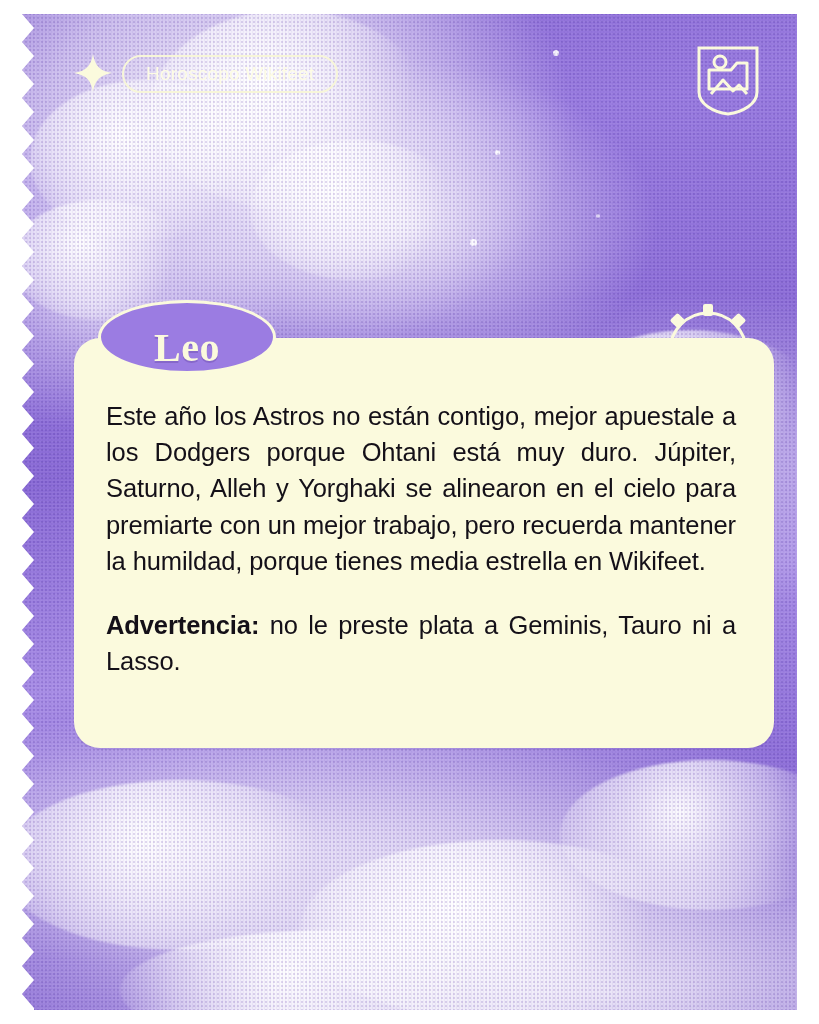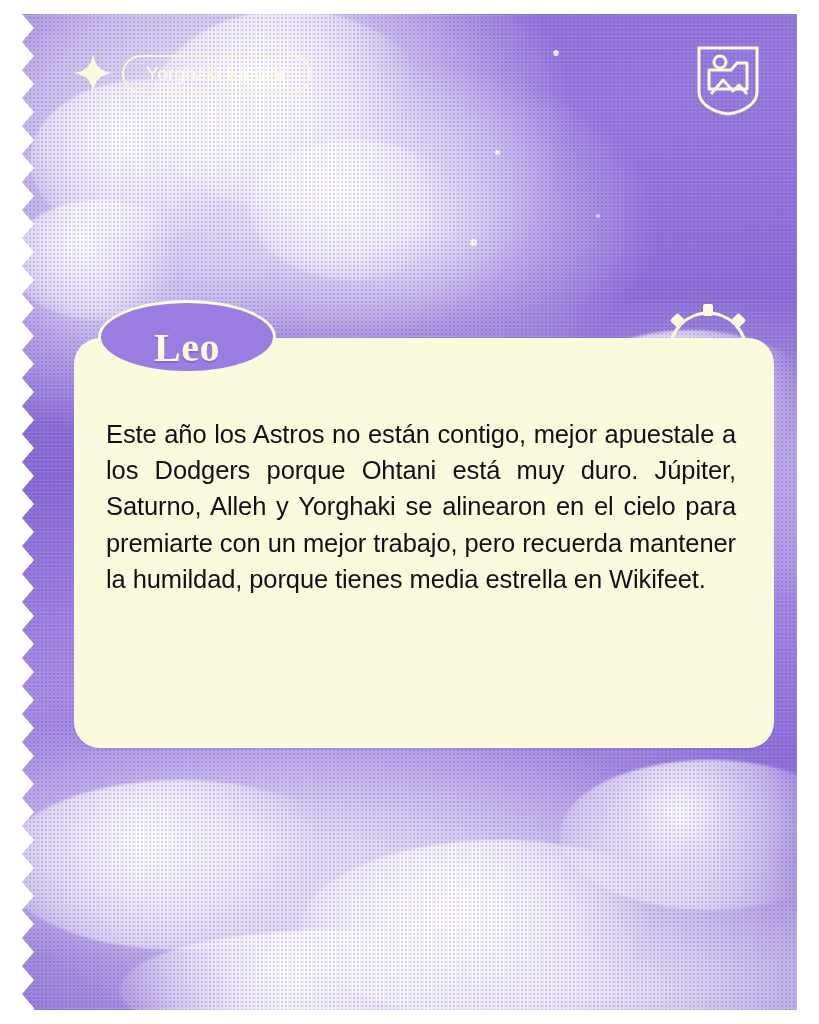--- a/index.html
+++ b/index.html
@@ -109,21 +109,21 @@
     position: absolute;
     left: 74px; top: 338px;
     width: 700px;
     height: 410px;
     background: #fbfadd;
     border-radius: 26px;
     box-shadow: 0 2px 0 rgba(90,50,160,0.10);
   }
   .card-body {
     position: absolute;
-    left: 32px; right: 38px; top: 78px;
+    left: 32px; right: 38px; top: 60px;
   }
   .para {
     margin: 0;
     color: #141018;
     font-size: 25.5px;
     line-height: 1.42;
     text-align: justify;
     text-justify: inter-word;
     font-family: "Liberation Sans", sans-serif;
     letter-spacing: -0.1px;
@@ -185,21 +185,21 @@
   <div class="halftone"></div>
   <div class="grain"></div>
 
   <div class="sparkle">
     <svg viewBox="0 0 42 42" width="42" height="42">
       <path d="M21 2 C23 14, 28 19, 40 21 C28 23, 23 28, 21 40 C19 28, 14 23, 2 21 C14 19, 19 14, 21 2 Z" fill="#fbfadd"></path>
     </svg>
   </div>
 
   <div class="pill-title">
-    <span>Yorghaki Bipolar</span>
+    <span>Horoscopo Wikifeet</span>
   </div>
 
   <div class="badge-logo">
     <svg viewBox="0 0 66 74" width="66" height="74">
       <path d="M4 6 H62 V50 C62 62, 48 70, 33 72 C18 70, 4 62, 4 50 Z" fill="none" stroke="#fbfadd" stroke-width="3"></path>
       <path d="M14 28 h22 l6 -7 h10 v26 h-38 z" fill="none" stroke="#fbfadd" stroke-width="3" stroke-linejoin="round"></path>
       <circle cx="25" cy="20" r="6" fill="none" stroke="#fbfadd" stroke-width="3"></circle>
       <path d="M16 52 l12 -14 l10 11 l6 -6 l8 9" fill="none" stroke="#fbfadd" stroke-width="3" stroke-linejoin="round"></path>
     </svg>
   </div>
@@ -225,20 +225,23 @@
         <circle cx="36" cy="66" r="9"></circle>
       </g>
     </svg>
   </div>
 
   <div class="card">
     <div class="card-body">
       <p class="para">
         <span>Este año los Astros no están contigo, mejor apuestale a los Dodgers porque Ohtani está muy duro. Júpiter, Saturno, Alleh y Yorghaki se alinearon en el cielo para premiarte con un mejor trabajo, pero recuerda mantener la humildad, porque tienes media estrella en Wikifeet.</span>
       </p>
+      <p class="para">
+        <b>Advertencia:</b><span> no le preste plata a Geminis, Tauro ni a Lasso.</span>
+      </p>
     </div>
   </div>
 
   <div class="sign-badge">
     <span>Leo</span>
   </div>
 
   <div class="stamp-edge">
     <svg viewBox="0 0 819 1024" preserveAspectRatio="none">
       <defs>

